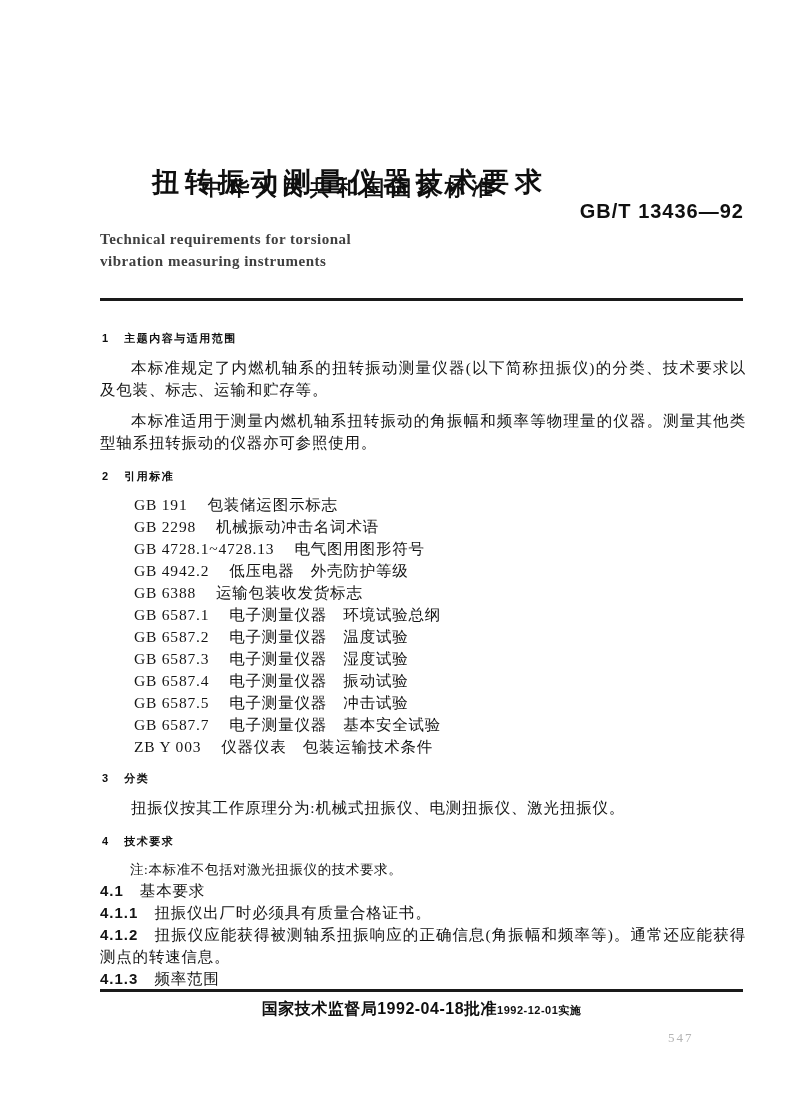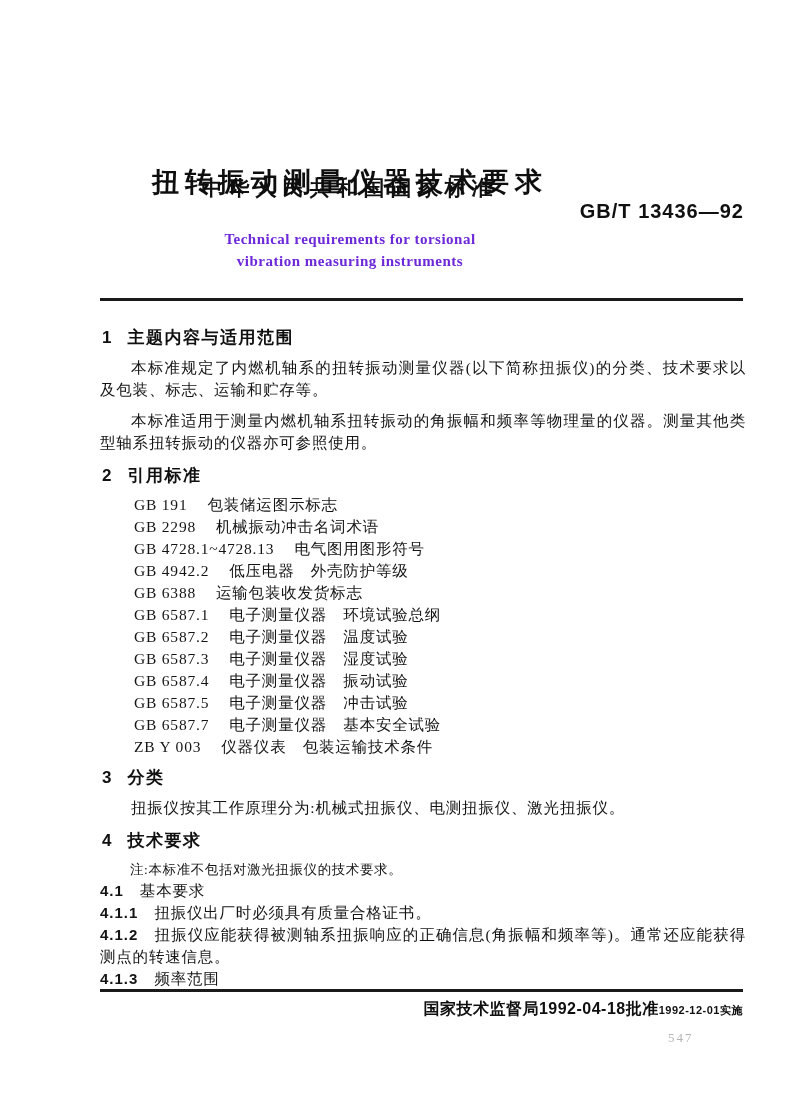--- a/index.html
+++ b/index.html
@@ -41,46 +41,45 @@
     right: 56px; top: 200px;
     font-family: "Liberation Sans", "DejaVu Sans", sans-serif;
     font-weight: 700;
     font-size: 20px;
     letter-spacing: 1px;
     color: #101010;
   }
   .en-title {
     position: absolute;
     left: 100px; width: 500px;
-    text-align: center;
     font-family: "Liberation Serif", "DejaVu Serif", serif;
     font-weight: 700;
     font-size: 15px;
     letter-spacing: 0.5px;
-    color: #6d28d9;
+    color: #404040;
   }
   .en-title.line1 { top: 231px; }
   .en-title.line2 { top: 253px; }
 
   .rule-top {
     position: absolute;
     left: 100px; top: 298px; width: 643px; height: 3px;
     background: #1a1a1a;
   }
 
   
   .doc-body {
     position: absolute;
     left: 100px; top: 316px; width: 646px;
   }
   .sec-heading {
     margin: 12px 0 0 2px;
     font-family: "Liberation Sans", "DejaVu Sans", sans-serif;
     font-weight: 700;
-    font-size: 17px;
+    font-size: 11px;
     letter-spacing: 1.5px;
     color: #101010;
     line-height: 20px;
   }
   .sec-heading .sec-num { margin-right: 16px; letter-spacing: 0; }
   .para {
     margin: 9px 0 0 0;
     font-size: 15.5px;
     line-height: 22px;
     letter-spacing: 0.8px;
@@ -127,21 +126,21 @@
   
   .rule-bottom {
     position: absolute;
     left: 100px; top: 989px; width: 643px; height: 3px;
     background: #1a1a1a;
   }
   .footer-row {
     position: absolute;
     left: 100px; top: 999px; width: 643px;
     display: flex;
-    justify-content: flex-end;
+    justify-content: center;
     align-items: baseline;
   }
   .footer-approval {
     font-family: "Liberation Sans", "DejaVu Sans", sans-serif;
     font-weight: 700;
     font-size: 16px;
     letter-spacing: 0.5px;
     color: #0f0f0f;
   }
   .footer-impl {

